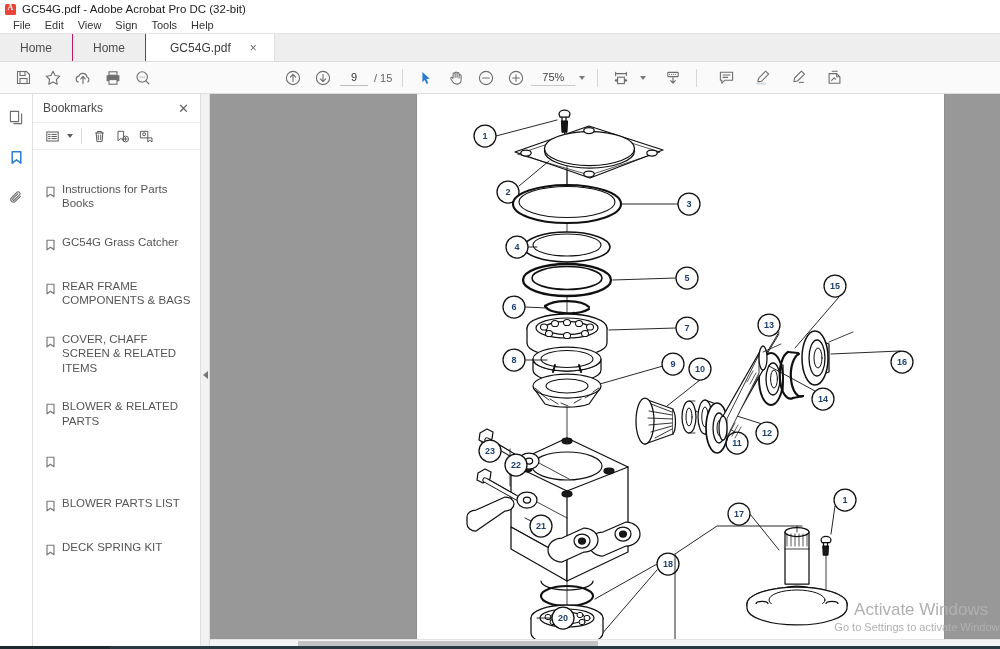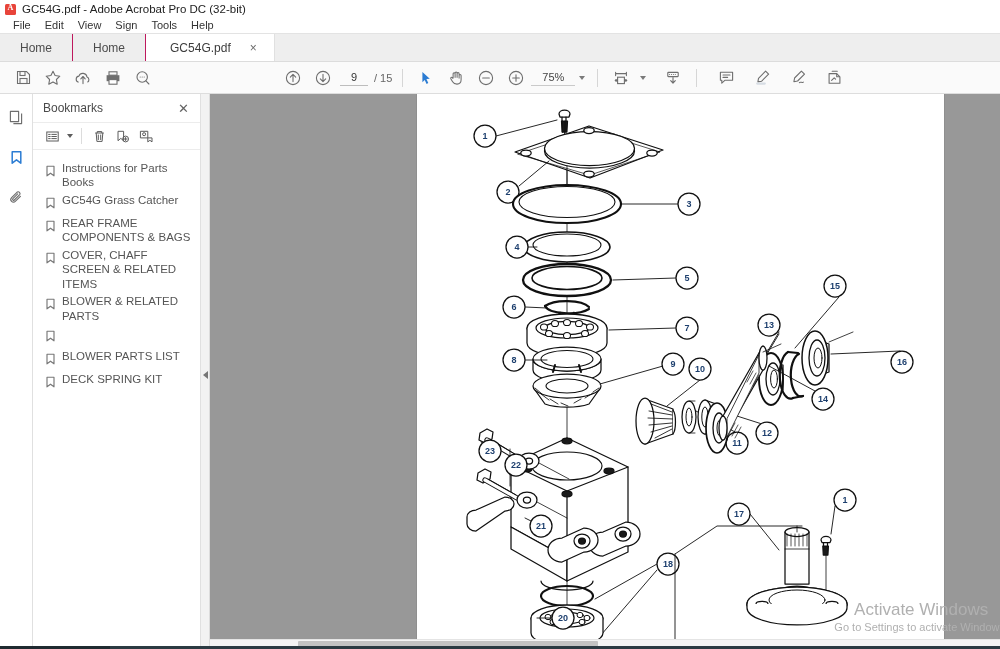--- a/index.html
+++ b/index.html
@@ -217,20 +217,21 @@
   .bm-list {
     flex: 1; overflow-y: auto;
     padding: 9px 4px 4px 2px;
   }
   .bm-item {
     display: flex; align-items: flex-start;
     gap: 6px;
     padding: 1.5px 4px 1.5px 10px;
     cursor: pointer;
     border-radius: 2px;
+    margin-top: 21px;
   }
   .bm-ico {
     flex: 0 0 11px; margin-top: 2px;
     color: #787878;
   }
   .bm-label {
     font-size: 11.5px;
     color: #555555;
     line-height: 14.5px;
   }

